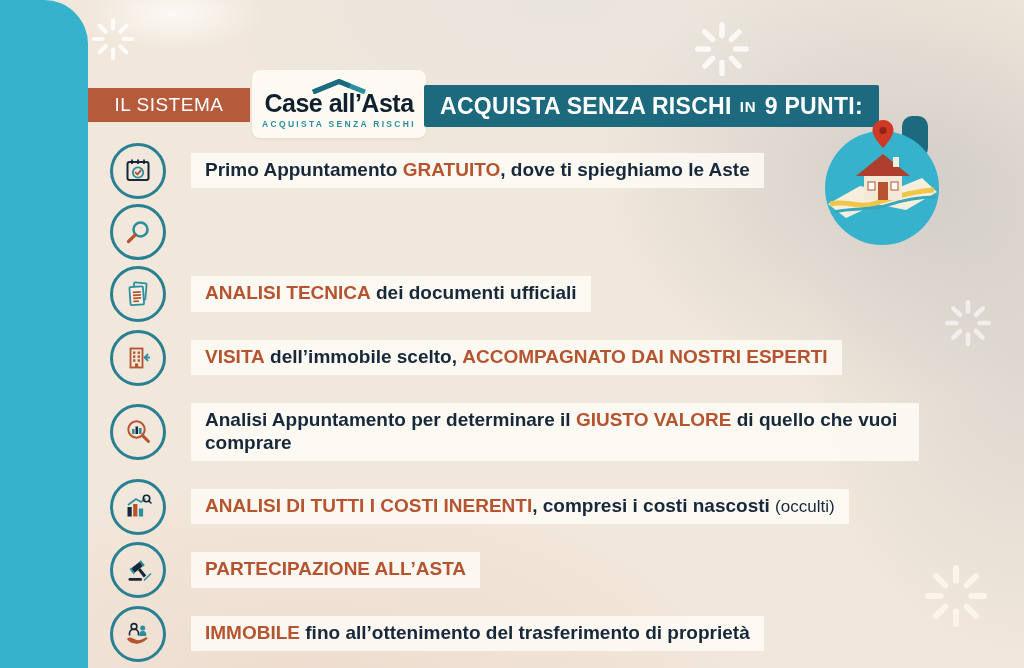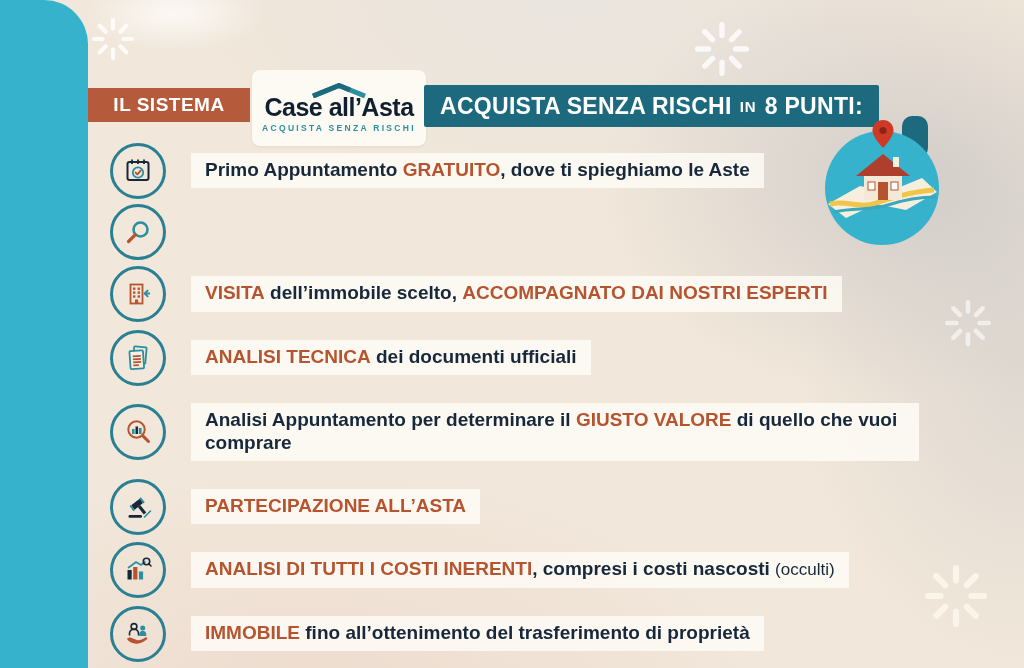--- a/index.html
+++ b/index.html
@@ -12,22 +12,22 @@
       radial-gradient(320px 420px at 100% 55%, rgba(200,198,198,.45), rgba(200,198,198,0) 70%),
       radial-gradient(520px 260px at 55% 0%, rgba(232,228,223,.85), rgba(232,228,223,0) 72%),
       radial-gradient(640px 320px at 30% 104%, rgba(235,211,197,.55), rgba(235,211,197,0) 70%),
       #f1e7da;
   }
   .side-band{position:absolute;left:0;top:0;bottom:0;width:88px;background:#36b2cc;border-top-right-radius:44px;}
   .sparkle{position:absolute;opacity:.85;}
 
   
   .badge-system{position:absolute;left:88px;top:88px;width:162px;height:34px;background:#b65a3c;
-    color:#fff;font-weight:700;font-size:19px;letter-spacing:.5px;display:flex;align-items:center;justify-content:center;}
-  .logo-panel{position:absolute;left:252px;top:70px;width:174px;height:76px;background:#fdfaf3;border-radius:8px;
+    color:#fff;font-weight:400;font-size:19px;letter-spacing:.5px;display:flex;align-items:center;justify-content:center;}
+  .logo-panel{position:absolute;left:252px;top:70px;width:174px;height:68px;background:#fdfaf3;border-radius:8px;
     display:flex;flex-direction:column;align-items:center;justify-content:center;box-shadow:0 1px 3px rgba(0,0,0,.06);}
   .logo-roof{margin-bottom:-3px;}
   .logo-brand{color:#10202e;font-weight:800;font-size:25px;line-height:1;letter-spacing:-.5px;}
   .logo-tag{color:#2b8fa0;font-weight:700;font-size:8.5px;letter-spacing:2.3px;margin-top:3px;}
   .badge-headline{position:absolute;left:424px;top:85px;height:42px;background:#1d6a7e;border-radius:2px;
     color:#fff;display:flex;align-items:center;padding:0 16px;gap:8px;white-space:nowrap;}
   .hl-big{font-size:23px;font-weight:800;letter-spacing:.3px;}
   .hl-small{font-size:15px;font-weight:600;letter-spacing:1px;}
 
   
@@ -110,21 +110,21 @@
       <path d="M3 13 L29 2.5 L55 13" fill="none" stroke="#2b8fa0" stroke-width="5" stroke-linejoin="round"></path>
       <path d="M3 13 L29 2.5 L40 7" fill="none" stroke="#1d6a7e" stroke-width="5" stroke-linejoin="round"></path>
     </svg>
     <span class="logo-brand">Case all’Asta</span>
     <span class="logo-tag">ACQUISTA SENZA RISCHI</span>
   </div>
 
   <div class="badge-headline">
     <span class="hl-big">ACQUISTA SENZA RISCHI</span>
     <span class="hl-small">IN</span>
-    <span class="hl-big">8 PUNTI:</span>
+    <span class="hl-big">9 PUNTI:</span>
   </div>
 
   <svg class="map-illustration" width="132" height="140" viewBox="0 0 132 140">
     <rect x="84" y="4" width="26" height="42" rx="10" fill="#1d6a7e"></rect>
     <circle cx="64" cy="76" r="57" fill="#36b2cc"></circle>
     <path d="M10 92 L42 74 L70 80 L104 66 L119 80 L88 98 L58 92 L28 106 Z" fill="#f7efdd"></path>
     <path d="M12 92 C30 88 40 97 58 91 S 96 79 116 78" stroke="#f0c64a" stroke-width="5" fill="none"></path>
     <path d="M16 100 C36 95 52 99 70 93 S 100 85 118 85" stroke="#3aa7bd" stroke-width="3" fill="none"></path>
     <rect x="46" y="62" width="38" height="26" fill="#f3e9d6"></rect>
     <path d="M38 64 L65 42 L92 64 Z" fill="#ad3f2c"></path>
@@ -152,87 +152,87 @@
         <span class="icon-circle">
           <svg viewBox="0 0 30 30" width="30" height="30">
             <circle cx="17.5" cy="12.5" r="7" fill="none" stroke="#2b8fa0" stroke-width="2.6"></circle>
             <line x1="12.2" y1="17.8" x2="5.5" y2="24.5" stroke="#b5542f" stroke-width="3.2" stroke-linecap="round"></line>
           </svg>
         </span>
       </li>
       <li class="point">
         <span class="icon-circle">
           <svg viewBox="0 0 30 30" width="30" height="30">
+            <rect x="10.5" y="3.8" width="12.5" height="16.5" rx="1" fill="none" stroke="#2b8fa0" stroke-width="1.8" transform="rotate(5 16.5 12)"></rect>
+            <rect x="7" y="7.8" width="13.5" height="18" rx="1" fill="#f7f1e5" stroke="#2b8fa0" stroke-width="1.8" transform="rotate(-4 13.7 16.8)"></rect>
+            <path d="M10 13.2h8M10 16.2h8M10 19.2h8M10 22.2h5.5" stroke="#b5542f" stroke-width="1.7" transform="rotate(-4 13.7 16.8)"></path>
+          </svg>
+        </span>
+        <p class="point-text"><span class="seg-a">ANALISI TECNICA</span><span class="seg-n"> dei documenti ufficiali</span></p>
+      </li>
+      <li class="point">
+        <span class="icon-circle">
+          <svg viewBox="0 0 30 30" width="30" height="30">
             <rect x="7.5" y="5.5" width="12" height="19" fill="none" stroke="#b5542f" stroke-width="1.8"></rect>
             <rect x="10" y="8.5" width="2.4" height="2.4" fill="#b5542f"></rect>
             <rect x="14.6" y="8.5" width="2.4" height="2.4" fill="#b5542f"></rect>
             <rect x="10" y="12.4" width="2.4" height="2.4" fill="#b5542f"></rect>
             <rect x="14.6" y="12.4" width="2.4" height="2.4" fill="#b5542f"></rect>
             <rect x="10" y="16.3" width="2.4" height="2.4" fill="#b5542f"></rect>
             <rect x="14.6" y="16.3" width="2.4" height="2.4" fill="#b5542f"></rect>
             <rect x="12" y="20.5" width="3.2" height="4" fill="#b5542f"></rect>
             <path d="M27 14.5h-5" stroke="#2b8fa0" stroke-width="2" fill="none"></path>
             <path d="M24.6 11.6l-2.9 2.9 2.9 2.9" fill="none" stroke="#2b8fa0" stroke-width="2" stroke-linecap="round" stroke-linejoin="round"></path>
           </svg>
         </span>
         <p class="point-text"><span class="seg-a">VISITA</span><span class="seg-n"> dell’immobile scelto, </span><span class="seg-a">ACCOMPAGNATO DAI NOSTRI ESPERTI</span></p>
       </li>
       <li class="point">
         <span class="icon-circle">
           <svg viewBox="0 0 30 30" width="30" height="30">
-            <rect x="10.5" y="3.8" width="12.5" height="16.5" rx="1" fill="none" stroke="#2b8fa0" stroke-width="1.8" transform="rotate(5 16.5 12)"></rect>
-            <rect x="7" y="7.8" width="13.5" height="18" rx="1" fill="#f7f1e5" stroke="#2b8fa0" stroke-width="1.8" transform="rotate(-4 13.7 16.8)"></rect>
-            <path d="M10 13.2h8M10 16.2h8M10 19.2h8M10 22.2h5.5" stroke="#b5542f" stroke-width="1.7" transform="rotate(-4 13.7 16.8)"></path>
-          </svg>
-        </span>
-        <p class="point-text"><span class="seg-a">ANALISI TECNICA</span><span class="seg-n"> dei documenti ufficiali</span></p>
-      </li>
-      <li class="point">
-        <span class="icon-circle">
-          <svg viewBox="0 0 30 30" width="30" height="30">
             <circle cx="13.5" cy="12.5" r="8.2" fill="none" stroke="#b5542f" stroke-width="2"></circle>
             <rect x="9" y="12" width="2.6" height="5" fill="#2b8fa0"></rect>
             <rect x="12.5" y="9.5" width="2.6" height="7.5" fill="#16283a"></rect>
             <rect x="16" y="11" width="2.6" height="6" fill="#2b8fa0"></rect>
             <line x1="19.6" y1="18.6" x2="25.5" y2="24.5" stroke="#b5542f" stroke-width="3" stroke-linecap="round"></line>
           </svg>
         </span>
         <p class="point-text"><span class="seg-n">Analisi Appuntamento per determinare il </span><span class="seg-a">GIUSTO VALORE</span><span class="seg-n"> di quello che vuoi comprare</span></p>
+      </li>
+      <li class="point">
+        <span class="icon-circle">
+          <svg viewBox="0 0 30 30" width="30" height="30">
+            <rect x="4.5" y="15" width="4.2" height="9.5" fill="#16283a"></rect>
+            <rect x="10.2" y="12" width="4.2" height="12.5" fill="#b5542f"></rect>
+            <rect x="15.9" y="16.5" width="4.2" height="8" fill="#2b8fa0"></rect>
+            <path d="M5 13l8-6 5 3 4.5-3.5" fill="none" stroke="#2b8fa0" stroke-width="1.8"></path>
+            <circle cx="23.5" cy="6.5" r="3.2" fill="none" stroke="#16283a" stroke-width="1.6"></circle>
+            <line x1="25.8" y1="8.8" x2="28" y2="11" stroke="#16283a" stroke-width="1.6" stroke-linecap="round"></line>
+          </svg>
+        </span>
+        <p class="point-text"><span class="seg-a">ANALISI DI TUTTI I COSTI INERENTI</span><span class="seg-n">, compresi i costi nascosti </span><span class="seg-p">(occulti)</span></p>
       </li>
       <li class="point">
         <span class="icon-circle">
           <svg viewBox="0 0 30 30" width="30" height="30">
             <g transform="rotate(-38 14 12)">
               <rect x="8.5" y="9.5" width="11" height="5.5" rx="1" fill="#16283a"></rect>
               <rect x="6.8" y="9" width="2" height="6.5" fill="#2b8fa0"></rect>
               <rect x="19.2" y="9" width="2" height="6.5" fill="#2b8fa0"></rect>
               <rect x="12.8" y="15" width="3.2" height="9.5" fill="#16283a"></rect>
             </g>
             <rect x="5.5" y="23" width="13.5" height="2.8" rx="1.2" fill="#16283a"></rect>
             <line x1="21.5" y1="25" x2="27.5" y2="19" stroke="#2b8fa0" stroke-width="1.6" stroke-linecap="round"></line>
           </svg>
         </span>
         <p class="point-text"><span class="seg-a">PARTECIPAZIONE ALL’ASTA</span></p>
       </li>
       <li class="point">
         <span class="icon-circle">
           <svg viewBox="0 0 30 30" width="30" height="30">
-            <rect x="4.5" y="15" width="4.2" height="9.5" fill="#16283a"></rect>
-            <rect x="10.2" y="12" width="4.2" height="12.5" fill="#b5542f"></rect>
-            <rect x="15.9" y="16.5" width="4.2" height="8" fill="#2b8fa0"></rect>
-            <path d="M5 13l8-6 5 3 4.5-3.5" fill="none" stroke="#2b8fa0" stroke-width="1.8"></path>
-            <circle cx="23.5" cy="6.5" r="3.2" fill="none" stroke="#16283a" stroke-width="1.6"></circle>
-            <line x1="25.8" y1="8.8" x2="28" y2="11" stroke="#16283a" stroke-width="1.6" stroke-linecap="round"></line>
-          </svg>
-        </span>
-        <p class="point-text"><span class="seg-a">ANALISI DI TUTTI I COSTI INERENTI</span><span class="seg-n">, compresi i costi nascosti </span><span class="seg-p">(occulti)</span></p>
-      </li>
-      <li class="point">
-        <span class="icon-circle">
-          <svg viewBox="0 0 30 30" width="30" height="30">
             <circle cx="11" cy="7.5" r="2.9" fill="none" stroke="#16283a" stroke-width="1.6"></circle>
             <path d="M6.5 16.5v-2c0-2.6 2-4.3 4.5-4.3s4.5 1.7 4.5 4.3v2" fill="none" stroke="#16283a" stroke-width="1.6"></path>
             <circle cx="19.7" cy="9" r="2.5" fill="#2b8fa0"></circle>
             <path d="M16.2 17v-1.9c0-2 1.6-3.4 3.5-3.4s3.5 1.4 3.5 3.4V17z" fill="#2b8fa0"></path>
             <path d="M3.8 19.8c2.5 3.9 7.6 5.5 11.7 4.7 3.9-.7 7.2-2.7 9.2-4.9l-1.7-1.6c-2.3 1.9-5.7 3.5-8.5 3.3l-7.7-3.1z" fill="#b5542f"></path>
           </svg>
         </span>
         <p class="point-text"><span class="seg-a">IMMOBILE</span><span class="seg-n"> fino all’ottenimento del trasferimento di proprietà</span></p>
       </li>
     </ul>

